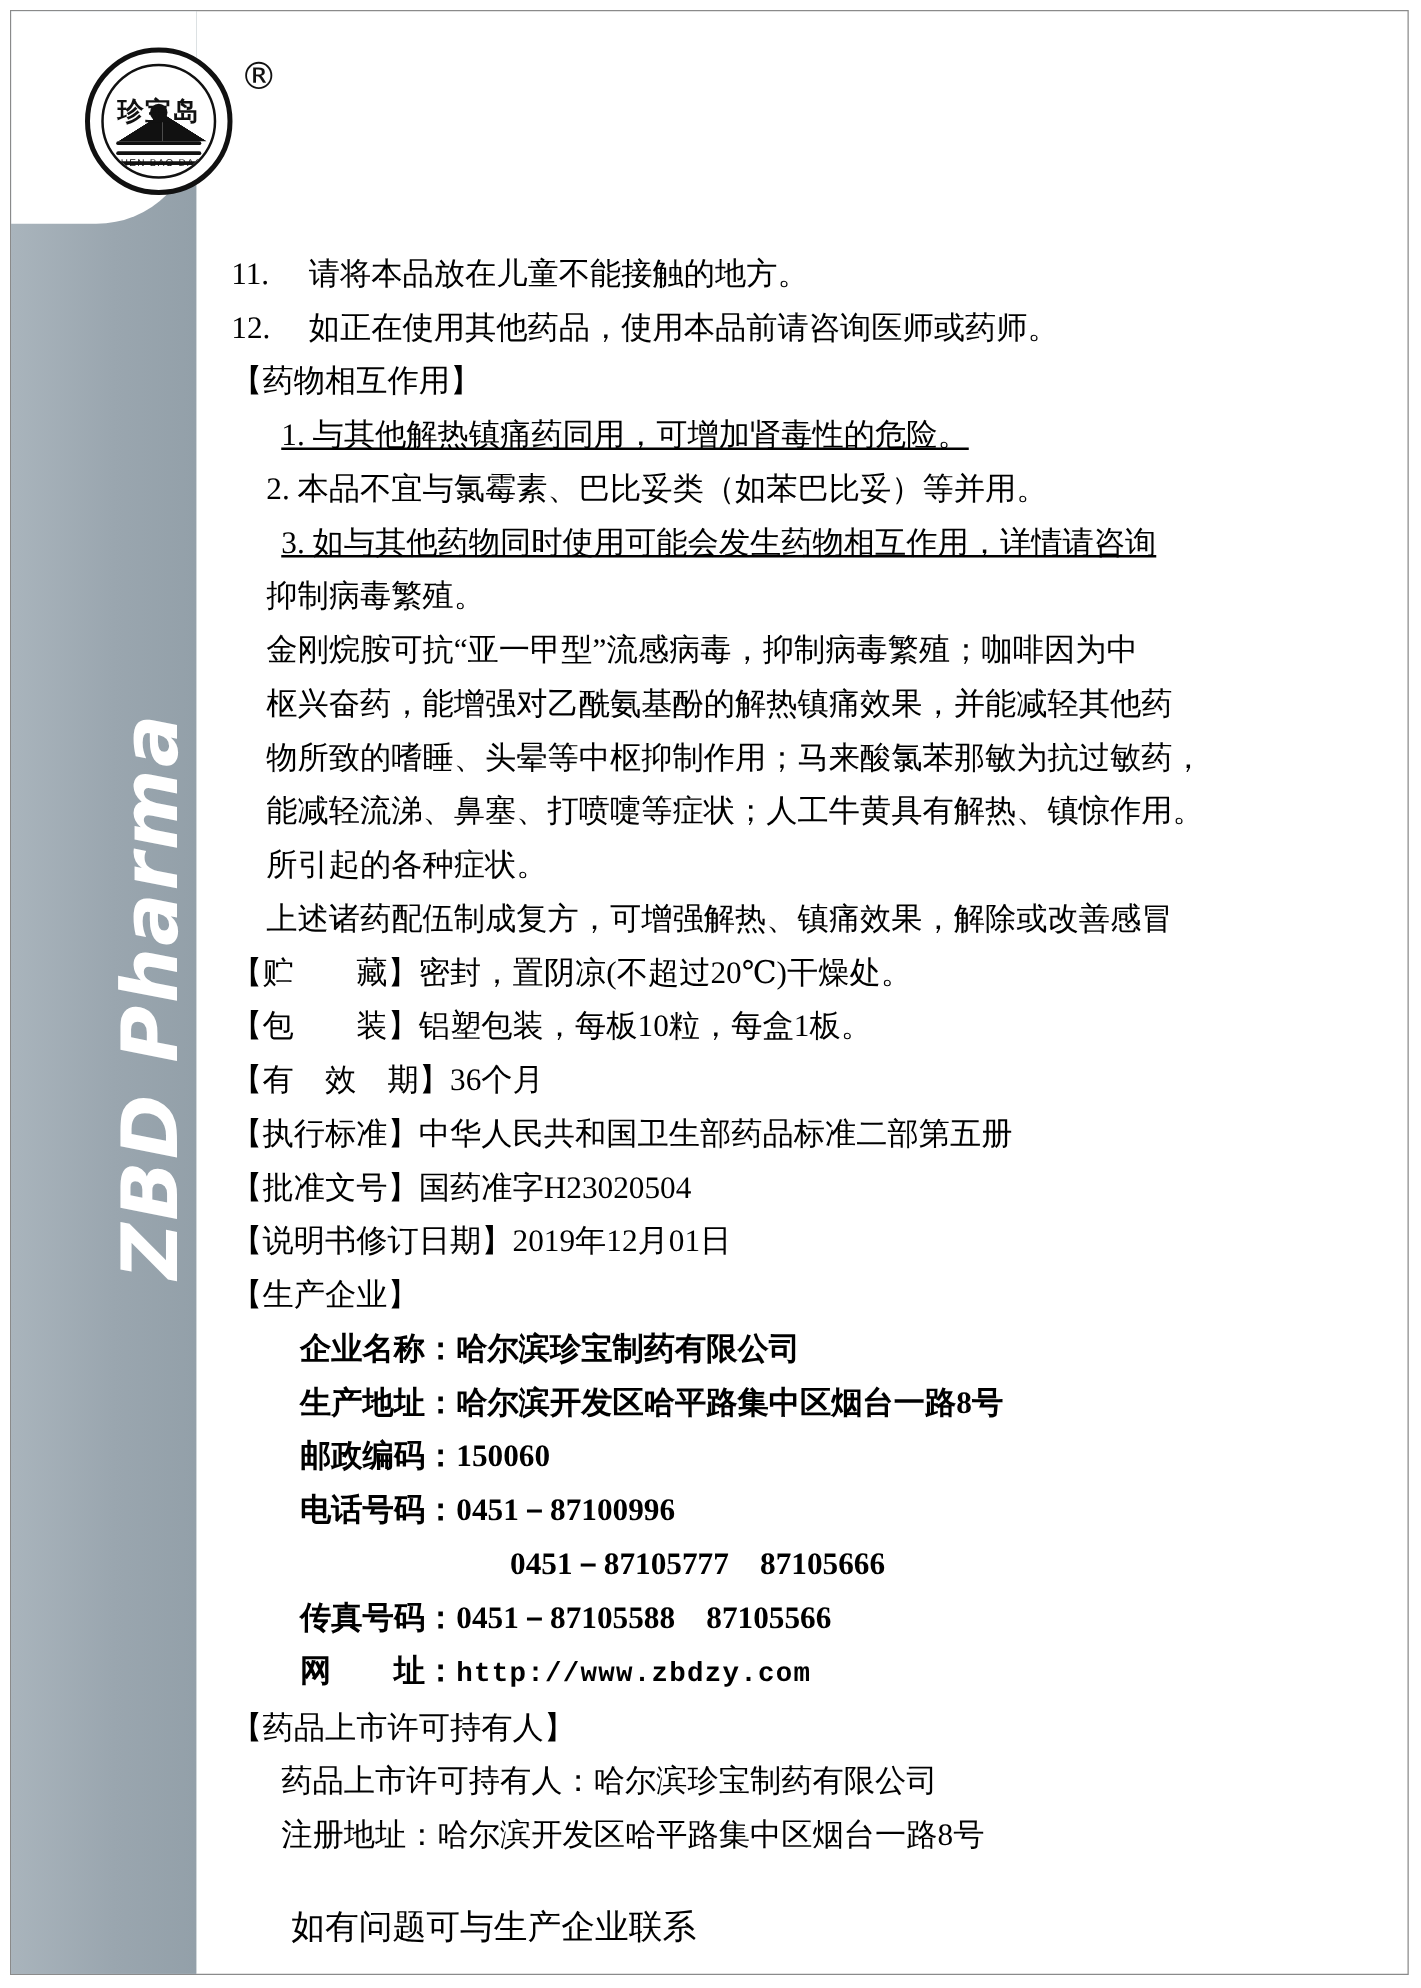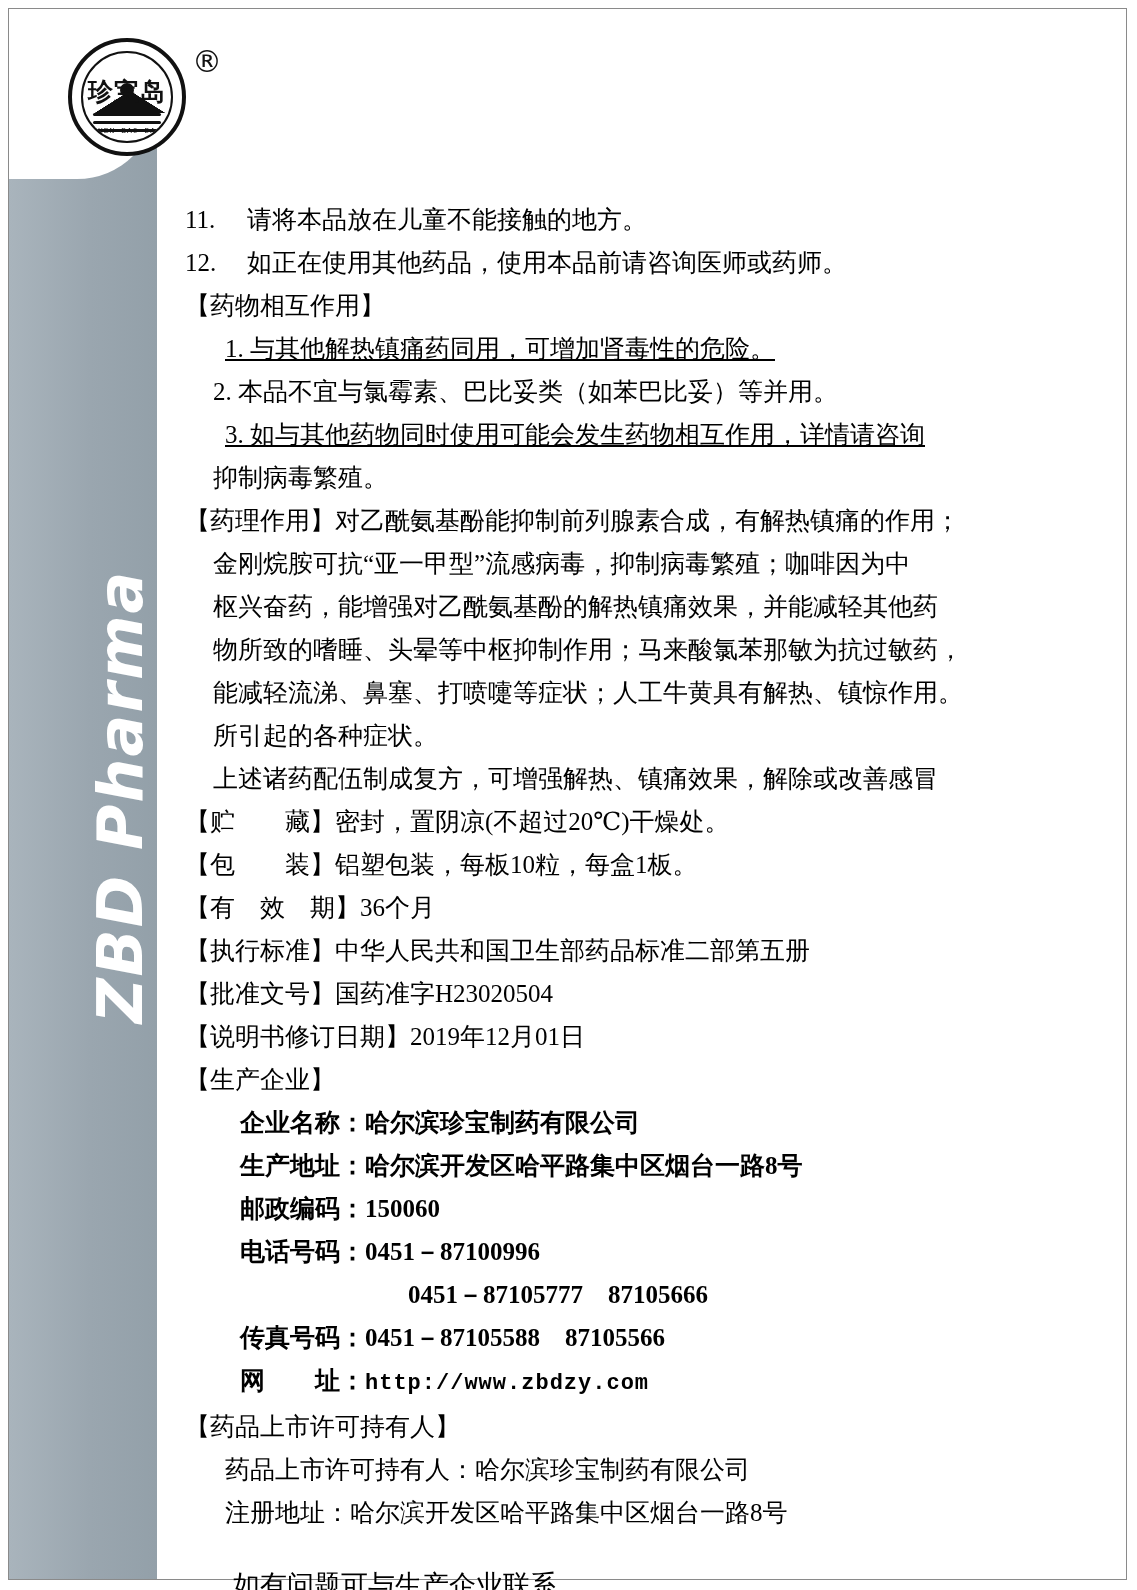--- a/index.html
+++ b/index.html
@@ -123,31 +123,31 @@
   .logo-wave2 { top: 68px; }
   .logo-wave3 { top: 76px; }
   .logo-cn {
     position: absolute;
     left: 0;
     right: 0;
     top: 22px;
     text-align: center;
     font-family: "DejaVu Sans", sans-serif;
     font-weight: bold;
-    font-size: 25px;
+    font-size: 21px;
     color: #111;
     letter-spacing: 1px;
   }
   .logo-en {
     position: absolute;
     left: 0;
     right: 0;
     bottom: 6px;
     text-align: center;
-    font-family: Liberation Mono, monospace;
+    font-family: Liberation Sans, sans-serif;
     font-size: 8px;
     color: #111;
     letter-spacing: 1px;
   }
   .reg-mark {
     position: absolute;
     left: 192px;
     top: 44px;
     font-family: "DejaVu Sans", sans-serif;
     font-size: 30px;
@@ -218,21 +218,20 @@
     <div class="num-item line">
       <span class="num">12.</span><span>如正在使用其他药品，使用本品前请咨询医师或药师。</span>
     </div>
 
     <div class="line">【药物相互作用】</div>
     <div class="line indent2">1. 与其他解热镇痛药同用，可增加肾毒性的危险。</div>
     <div class="line indent1">2. 本品不宜与氯霉素、巴比妥类（如苯巴比妥）等并用。</div>
     <div class="line indent2">3. 如与其他药物同时使用可能会发生药物相互作用，详情请咨询</div>
     <div class="line indent1">抑制病毒繁殖。</div>
 
-    <div class="line"><span>【药理作用】</span><span>对乙酰氨基酚能抑制前列腺素合成，有解热镇痛的作用；</span></div>
     <div class="line indent1">金刚烷胺可抗“亚一甲型”流感病毒，抑制病毒繁殖；咖啡因为中</div>
     <div class="line indent1">枢兴奋药，能增强对乙酰氨基酚的解热镇痛效果，并能减轻其他药</div>
     <div class="line indent1">物所致的嗜睡、头晕等中枢抑制作用；马来酸氯苯那敏为抗过敏药，</div>
     <div class="line indent1">能减轻流涕、鼻塞、打喷嚏等症状；人工牛黄具有解热、镇惊作用。</div>
     <div class="line indent1">所引起的各种症状。</div>
     <div class="line indent1">上述诸药配伍制成复方，可增强解热、镇痛效果，解除或改善感冒</div>
 
     <div class="line"><span>【贮　　藏】</span><span>密封，置阴凉(不超过20℃)干燥处。</span></div>
     <div class="line"><span>【包　　装】</span><span>铝塑包装，每板10粒，每盒1板。</span></div>
     <div class="line"><span>【有　效　期】</span><span>36个月</span></div>

